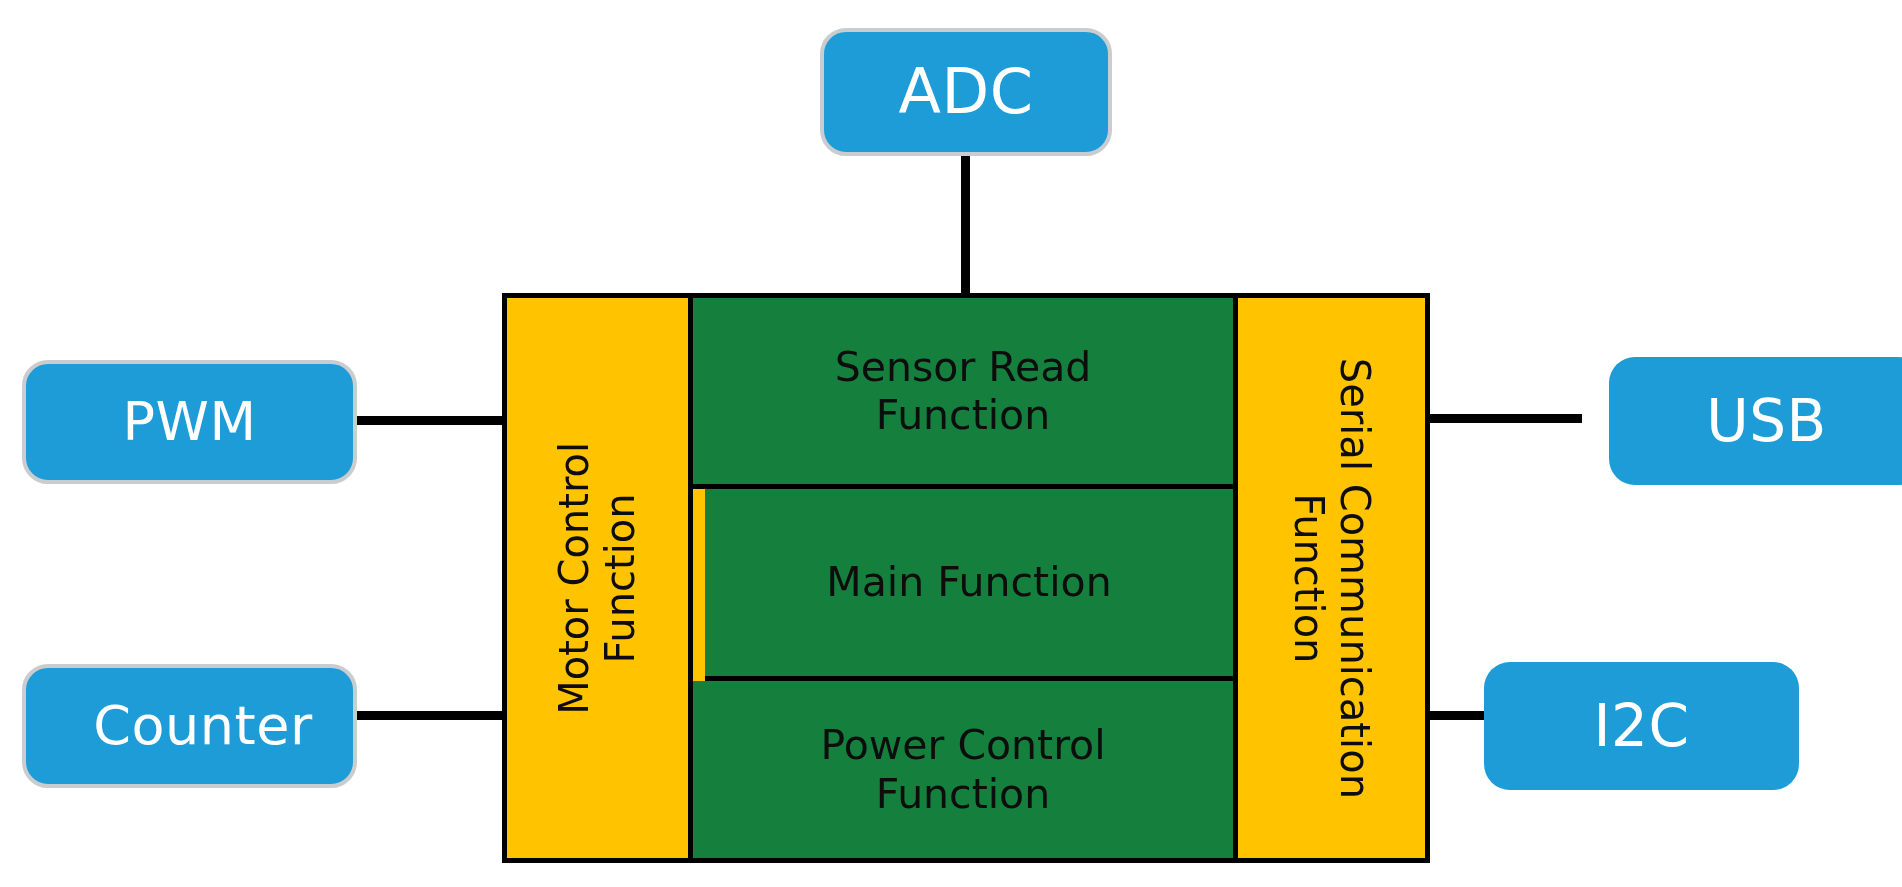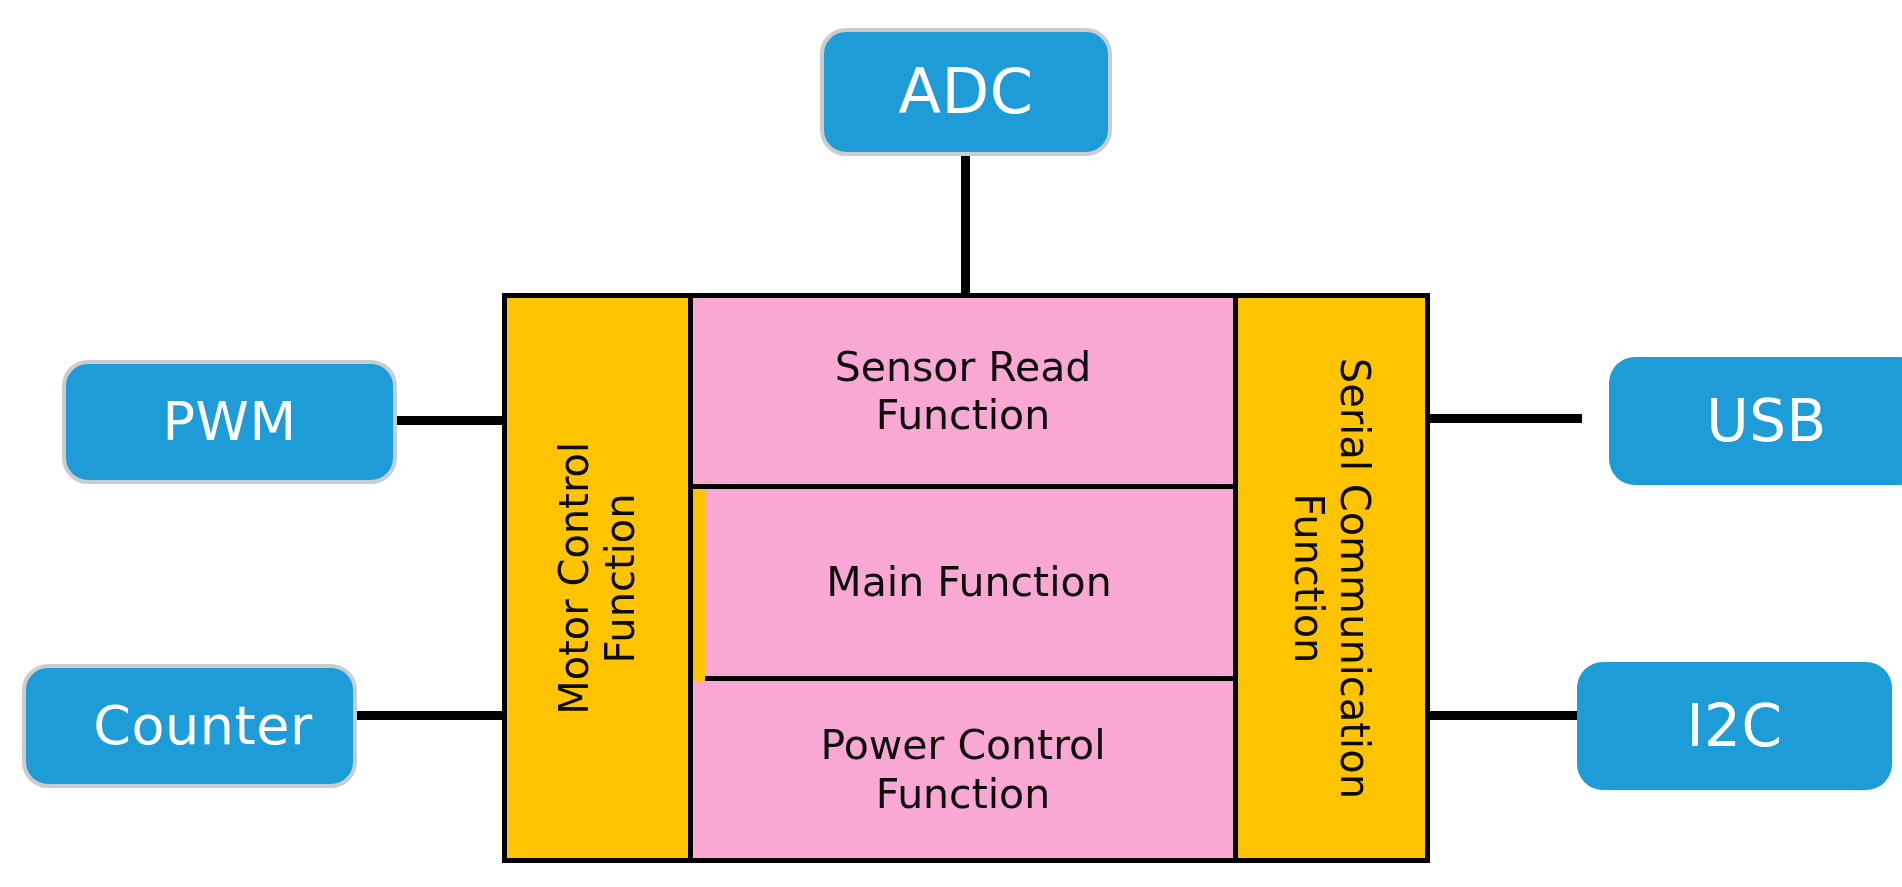--- a/index.html
+++ b/index.html
@@ -32,24 +32,24 @@
     text-align: right;
     line-height: 1.05;
     letter-spacing: 0.5px;
     z-index: 4;
   }
   .periph.bordered {
     border: 4px solid #c9cdcf;
   }
 
   #box-adc    { left: 820px;  top: 28px;  width: 292px; height: 128px; font-size: 62px; }
-  #box-pwm    { left: 22px;   top: 360px; width: 335px; height: 124px; font-size: 54px; margin-left: 40px; }
+  #box-pwm    { left: 22px;   top: 360px; width: 335px; height: 124px; font-size: 54px; }
   #box-counter{ left: 22px;   top: 664px; width: 335px; height: 124px; font-size: 54px; padding-left: 27px; }
   #box-usb    { left: 1577px; top: 357px; width: 315px; height: 128px; font-size: 58px; margin-left: 32px; }
-  #box-i2c    { left: 1577px; top: 662px; width: 315px; height: 128px; font-size: 58px; }
+  #box-i2c    { left: 1484px; top: 662px; width: 315px; height: 128px; font-size: 58px; }
 
   
   .connector {
     position: absolute;
     background: #000000;
     z-index: 1;
   }
   #conn-adc     { left: 961px;  top: 150px; width: 9px;   height: 148px; }
   #conn-pwm     { left: 350px;  top: 416px; width: 156px; height: 9px; }
   #conn-counter { left: 350px;  top: 711px; width: 156px; height: 9px; }
@@ -109,21 +109,21 @@
 
   .fn-cell {
     box-sizing: border-box;
     display: flex;
     align-items: center;
     justify-content: center;
     text-align: center;
     font-size: 41px;
     color: #0d0d0d;
     line-height: 1.18;
-    background: #f9a8d4;
+    background: #15803d;
   }
   #cell-sensor { height: 191px; border-bottom: 5px solid #000000; }
   #cell-main   { height: 192px; border-bottom: 5px solid #000000; margin-left: 12px; }
   #cell-power  { flex: 1 1 auto; }
 </style>
 </head>
 <body>
 
 <div id="canvas">
 

